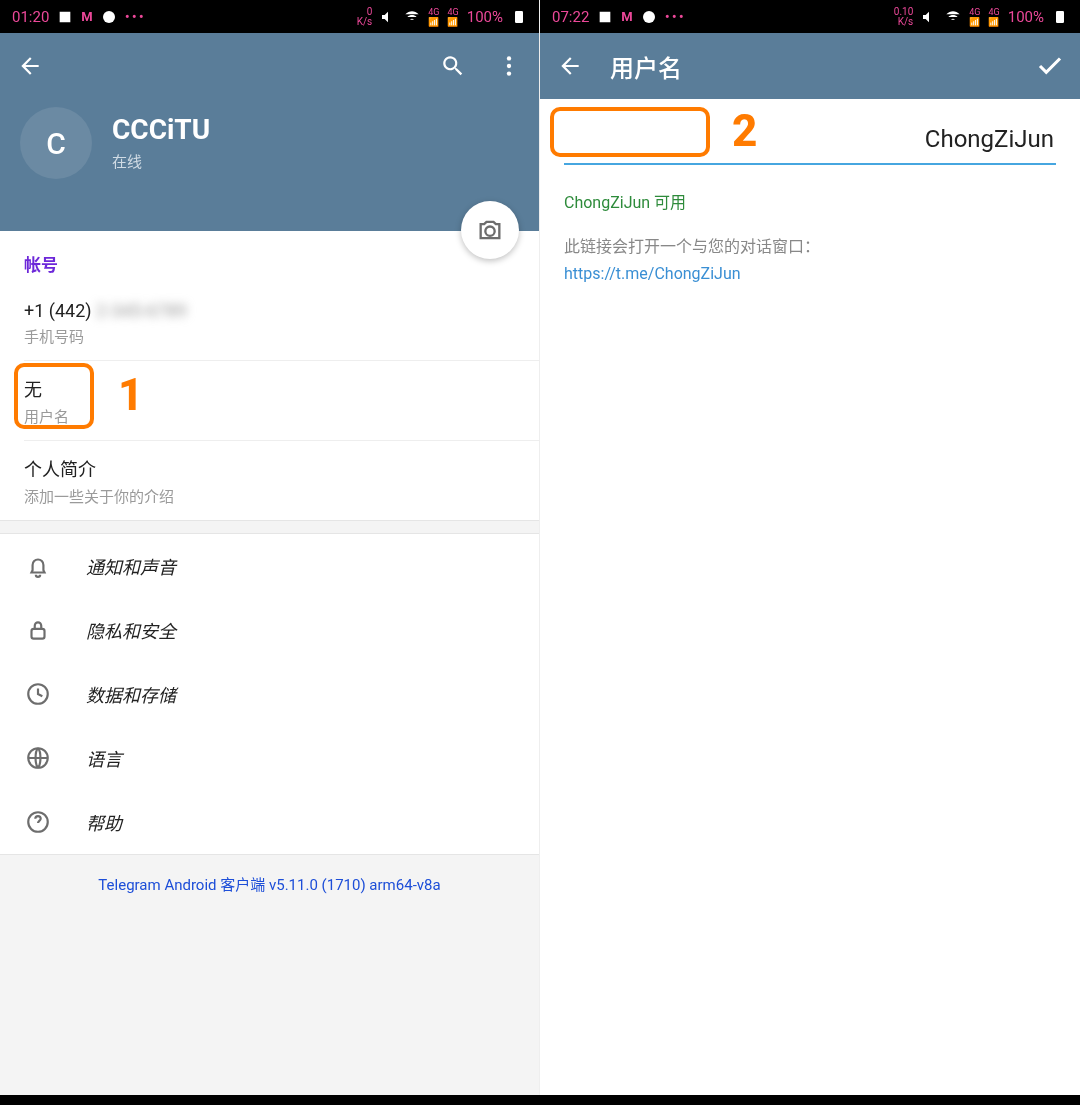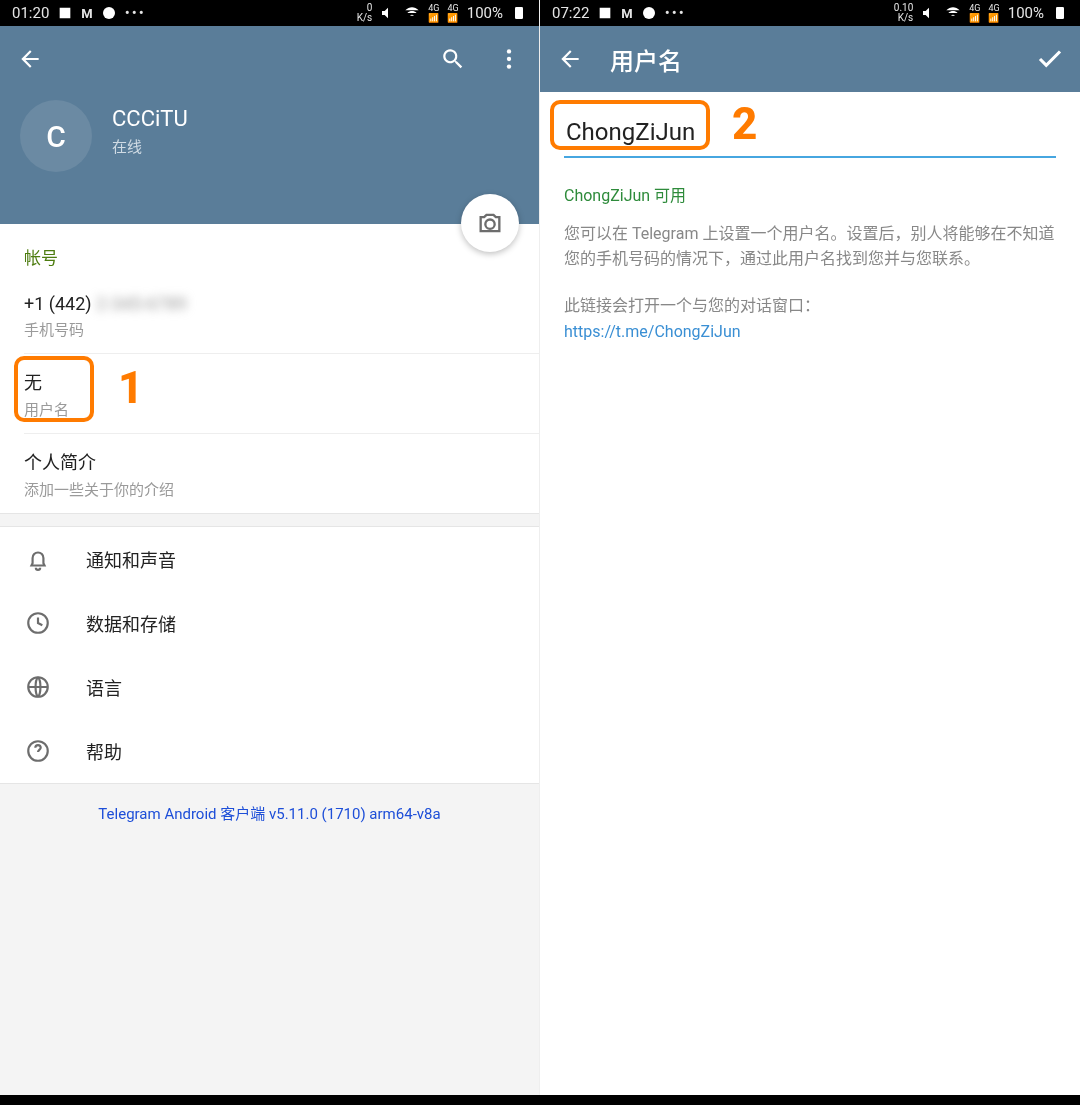--- a/index.html
+++ b/index.html
@@ -2,62 +2,62 @@
 <html><head>
 <meta charset="utf-8">
 <style>
   * { box-sizing: border-box; margin: 0; padding: 0; font-family: -apple-system, "Segoe UI", Roboto, "Helvetica Neue", Arial, "Noto Sans CJK SC", sans-serif; }
   body { width: 1080px; height: 1105px; background: #fff; display: flex; flex-direction: column; }
   .row { display: flex; flex: 1; }
   .phone { width: 540px; height: 1095px; position: relative; background: #fff; display: flex; flex-direction: column; border-right: 1px solid #eee; }
   .phone:last-child { border-right: none; }
 
   
-  .statusbar { height: 26px; background: #000; color: #e5e5e5; display: flex; align-items: center; justify-content: space-between; padding: 0 12px; font-size: 15px; }
+  .statusbar { height: 33px; background: #000; color: #ec4899; display: flex; align-items: center; justify-content: space-between; padding: 0 12px; font-size: 15px; }
   .statusbar .left, .statusbar .right { display: flex; align-items: center; gap: 8px; }
   .statusbar .dots { letter-spacing: 2px; }
   .statusbar svg { width: 16px; height: 16px; fill: #fff; }
   .statusbar .kbs { font-size: 10px; line-height: 1; text-align: right; }
 
   
   .appbar { background: #5a7d99; color: #fff; position: relative; }
   .appbar-row { height: 66px; display: flex; align-items: center; padding: 0 14px; gap: 24px; }
   .appbar-row .title { font-size: 24px; font-weight: 500; flex: 1; }
   .appbar .iconbtn { width: 32px; height: 32px; display: flex; align-items: center; justify-content: center; }
   .appbar svg { fill: #fff; }
 
   .profile-header { background: #5a7d99; height: 132px; display: flex; align-items: flex-start; padding: 8px 20px 0 20px; gap: 20px; position: relative; }
   .avatar { width: 72px; height: 72px; border-radius: 50%; background: #6b8aa3; color: #fff; display: flex; align-items: center; justify-content: center; font-size: 30px; font-weight: 500; }
   .profile-text { padding-top: 6px; }
-  .profile-text .name { font-size: 22px; font-weight: 400; color: #fff; }
+  .profile-text .name { font-size: 28px; font-weight: 700; color: #fff; }
   .profile-text .status { font-size: 15px; color: #d0dbe4; margin-top: 4px; }
   .camera-fab { position: absolute; right: 20px; bottom: -28px; width: 58px; height: 58px; border-radius: 50%; background: #fff; box-shadow: 0 2px 6px rgba(0,0,0,.25); display: flex; align-items: center; justify-content: center; }
   .camera-fab svg { fill: #6d6d6d; }
 
-  .section-title { color: #4d7c0f; font-size: 17px; font-weight: 400; padding: 20px 24px 10px; }
+  .section-title { color: #6d28d9; font-size: 17px; font-weight: 700; padding: 20px 24px 10px; }
   .list-item { padding: 14px 24px; display: flex; flex-direction: column; gap: 4px; position: relative; }
   .list-item .primary { font-size: 18px; color: #222; }
   .list-item .secondary { font-size: 15px; color: #9a9a9a; }
   .list-divider { height: 1px; background: #eee; margin-left: 24px; }
   .section-divider { height: 14px; background: #f4f4f4; border-top: 1px solid #e5e5e5; border-bottom: 1px solid #e5e5e5; }
 
   .settings-item { display: flex; align-items: center; gap: 34px; padding: 18px 24px; }
   .settings-item .icon { width: 28px; height: 28px; display: flex; align-items: center; justify-content: center; }
   .settings-item .icon svg { fill: none; stroke: #6d6d6d; stroke-width: 2; }
-  .settings-item .label { font-size: 18px; color: #222; }
+  .settings-item .label { font-size: 18px; color: #222; font-style: italic; }
 
   .footer-version { background: #f4f4f4; text-align: center; padding: 18px 10px 36px; color: #1d4ed8; font-size: 15px; border-top: 1px solid #e5e5e5; }
 
   
   .annot-box { position: absolute; border: 4px solid #ff7b00; border-radius: 10px; pointer-events: none; }
   .annot-num { position: absolute; color: #ff7b00; font-size: 44px; font-weight: 800; pointer-events: none; }
 
   
   .username-card { padding: 22px 24px 0; background: #fff; }
-  .username-input { font-size: 24px; color: #222; border: none; border-bottom: 2px solid #46a6e0; padding: 4px 2px 10px; width: 100%; outline: none; background: transparent; }
+  .username-input { font-size: 24px; color: #222; border: none; border-bottom: 2px solid #46a6e0; padding: 4px 2px 10px; width: 100%; outline: none; background: transparent; text-align: right; }
   .username-available { color: #2e8b3b; font-size: 16px; margin-top: 24px; }
   .username-info { color: #888; font-size: 16px; line-height: 1.55; margin-top: 16px; }
   .username-info b { color: #888; font-weight: 700; }
   .username-link-text { color: #888; font-size: 16px; line-height: 1.55; margin-top: 22px; }
   .username-link { color: #3a8fd4; font-size: 16px; margin-top: 4px; }
 
   .blurred { filter: blur(5px); color: #999; }
   .bottom-navbar { height: 10px; background: #000; width: 1080px; }
 </style>
 </head>
@@ -160,20 +160,29 @@
     <div class="icon">
           <svg width="26" height="26" viewBox="0 0 24 24">
             <path d="M6 18h12l-1-2v-5a5 5 0 00-10 0v5zM10 20a2 2 0 004 0"></path>
           </svg>
         </div>
     <div class="label">通知和声音</div>
   </div>
   <div class="settings-item">
     <div class="icon">
           <svg width="26" height="26" viewBox="0 0 24 24">
+            <rect x="6" y="11" width="12" height="9" rx="2"></rect>
+            <path d="M9 11V8a3 3 0 016 0v3"></path>
+          </svg>
+        </div>
+    <div class="label">隐私和安全</div>
+  </div>
+  <div class="settings-item">
+    <div class="icon">
+          <svg width="26" height="26" viewBox="0 0 24 24">
             <circle cx="12" cy="12" r="9"></circle>
             <path d="M12 7v5l4 2"></path>
           </svg>
         </div>
     <div class="label">数据和存储</div>
   </div>
   <div class="settings-item">
     <div class="icon">
           <svg width="26" height="26" viewBox="0 0 24 24">
             <circle cx="12" cy="12" r="9"></circle>
@@ -243,21 +252,20 @@
     </div>
   </div>
 
   <div class="username-card" style="position:relative">
     <input class="username-input" value="ChongZiJun" style="">
     <div class="annot-box" style="left:10px; top:8px; width:160px; height:50px"></div>
     <div class="annot-num" style="left:192px; top:6px">2</div>
 
     <div class="username-available">ChongZiJun 可用</div>
 
-    <div class="username-info">您可以在 Telegram 上设置一个用户名。设置后，别人将能够在不知道您的手机号码的情况下，通过此用户名找到您并与您联系。</div>
 
 
     <div class="username-link-text">此链接会打开一个与您的对话窗口：</div>
     <div class="username-link">https://t.me/ChongZiJun</div>
   </div>
   <div style="flex:1"></div>
 </div>
 
 </div>
 <div class="bottom-navbar"></div>

